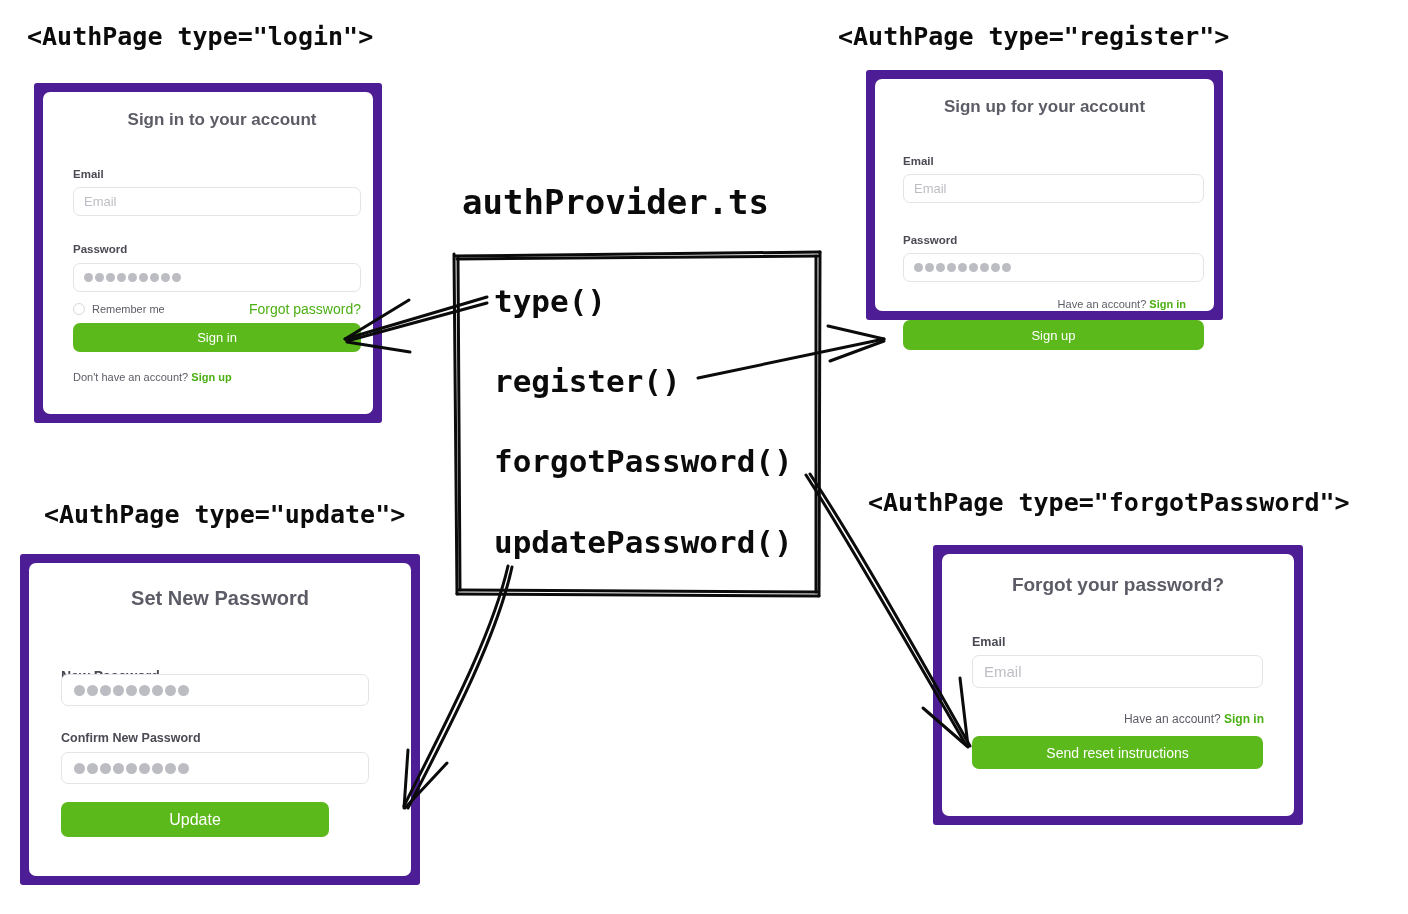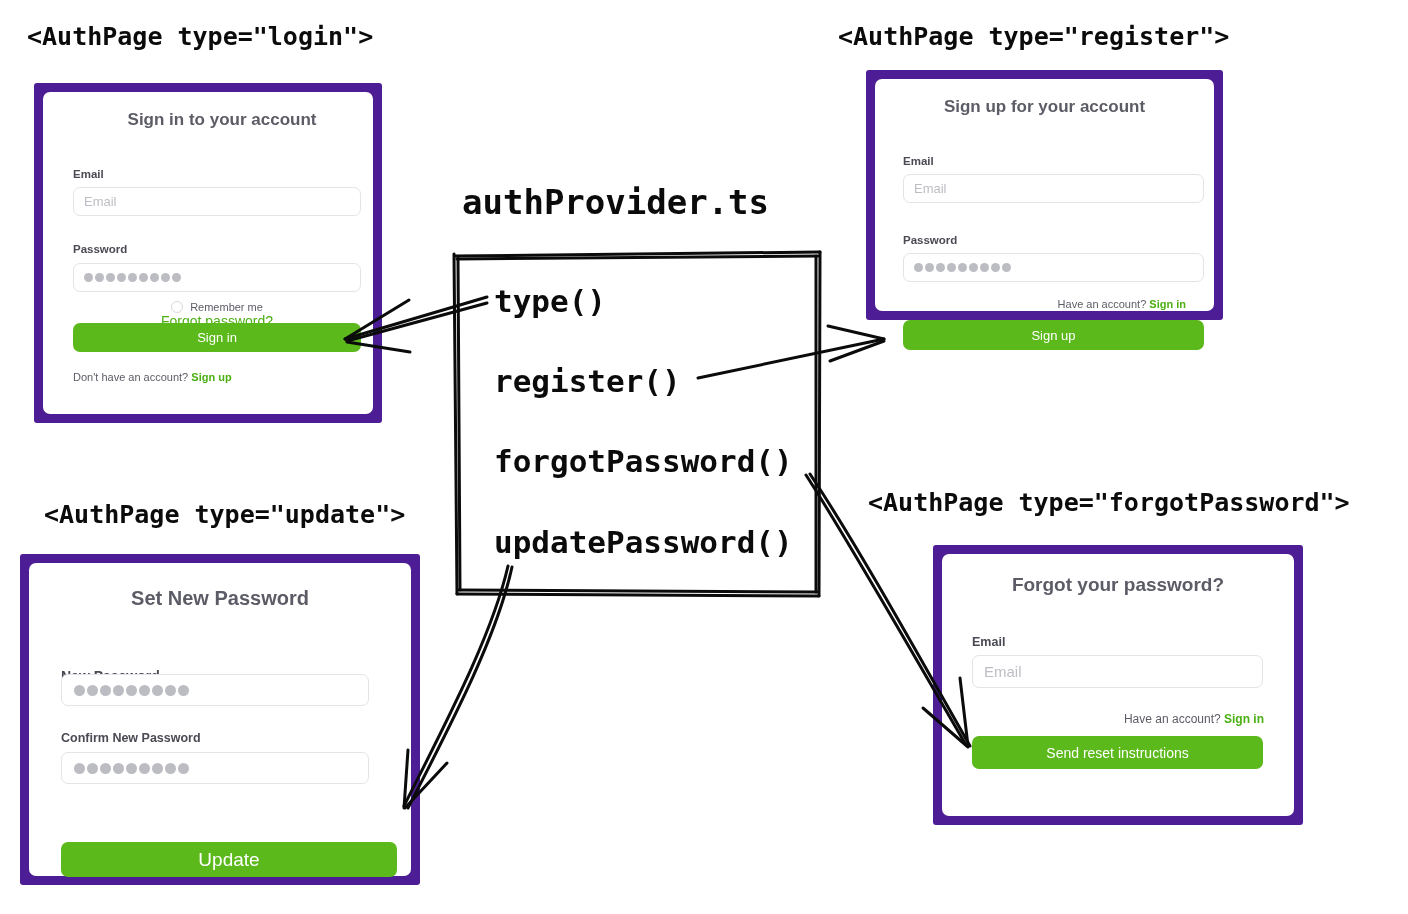--- a/index.html
+++ b/index.html
@@ -54,21 +54,21 @@
   .dots{display:flex;align-items:center;}
   .dots i{display:block;background:#bcbcc3;border-radius:50%;}
   .btn-green{
     background:#5cb91b;
     border-radius:7px;
     color:#ffffff;
     display:flex;align-items:center;justify-content:center;
     box-sizing:border-box;
     text-align:center;
   }
-  .row-between{display:flex;align-items:center;justify-content:space-between;flex-direction:column;}
+  .row-between{display:flex;align-items:center;justify-content:space-between;}
   .link-green{color:#4caf13;font-weight:700;}
   .muted{color:#5c5c66;}
   .checkbox{
     box-sizing:border-box;
     border:1px solid #d8d8de;
     border-radius:50%;
     background:#fff;
   }
 
   
@@ -205,21 +205,21 @@
           <i style="width:11px;height:11px;margin-right:2px;"></i>
             <i style="width:11px;height:11px;margin-right:2px;"></i>
           <i style="width:11px;height:11px;margin-right:2px;"></i>
             <i style="width:11px;height:11px;margin-right:2px;"></i>
           <i style="width:11px;height:11px;margin-right:2px;"></i>
             <i style="width:11px;height:11px;margin-right:2px;"></i>
           <i style="width:11px;height:11px;"></i>
         </span>
       </div>
 
-      <div class="btn-green" style="position:absolute;left:32px;top:239px;width:336px;height:35px;font-size:19px;margin-top:40px;">
+      <div class="btn-green" style="position:absolute;left:32px;top:239px;width:268px;height:35px;font-size:16px;">
         <span>Update</span>
       </div>
     </div>
   </div>
 
   <div class="code-label" style="left:868px;top:488px;font-size:25px;">&lt;AuthPage type="forgotPassword"&gt;</div>
 
   <div class="auth-card" style="left:933px;top:545px;width:370px;height:280px;">
     <div class="auth-inner">
       <div class="card-title" style="position:absolute;left:0;right:0;top:20px;font-size:19px;">Forgot your password?</div>

